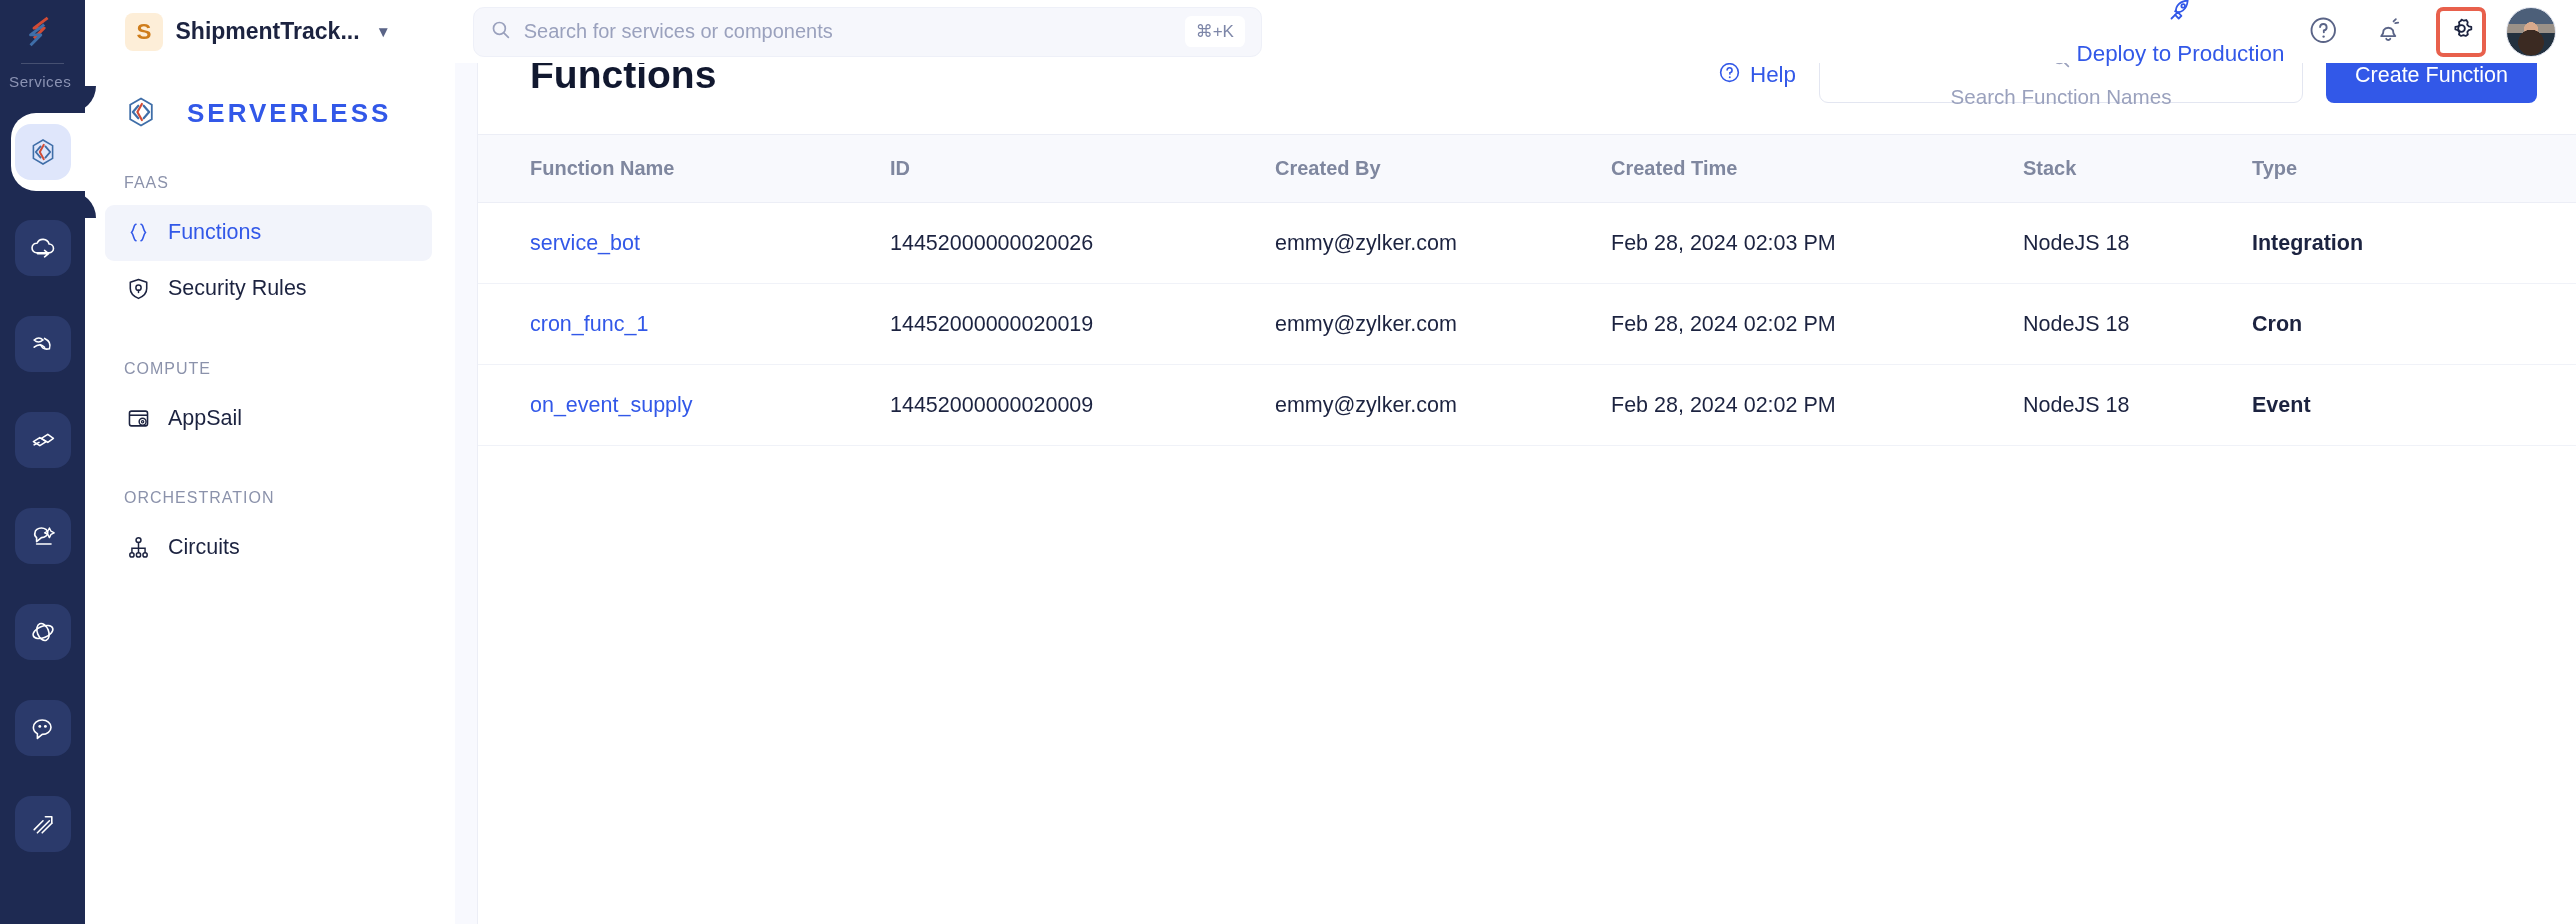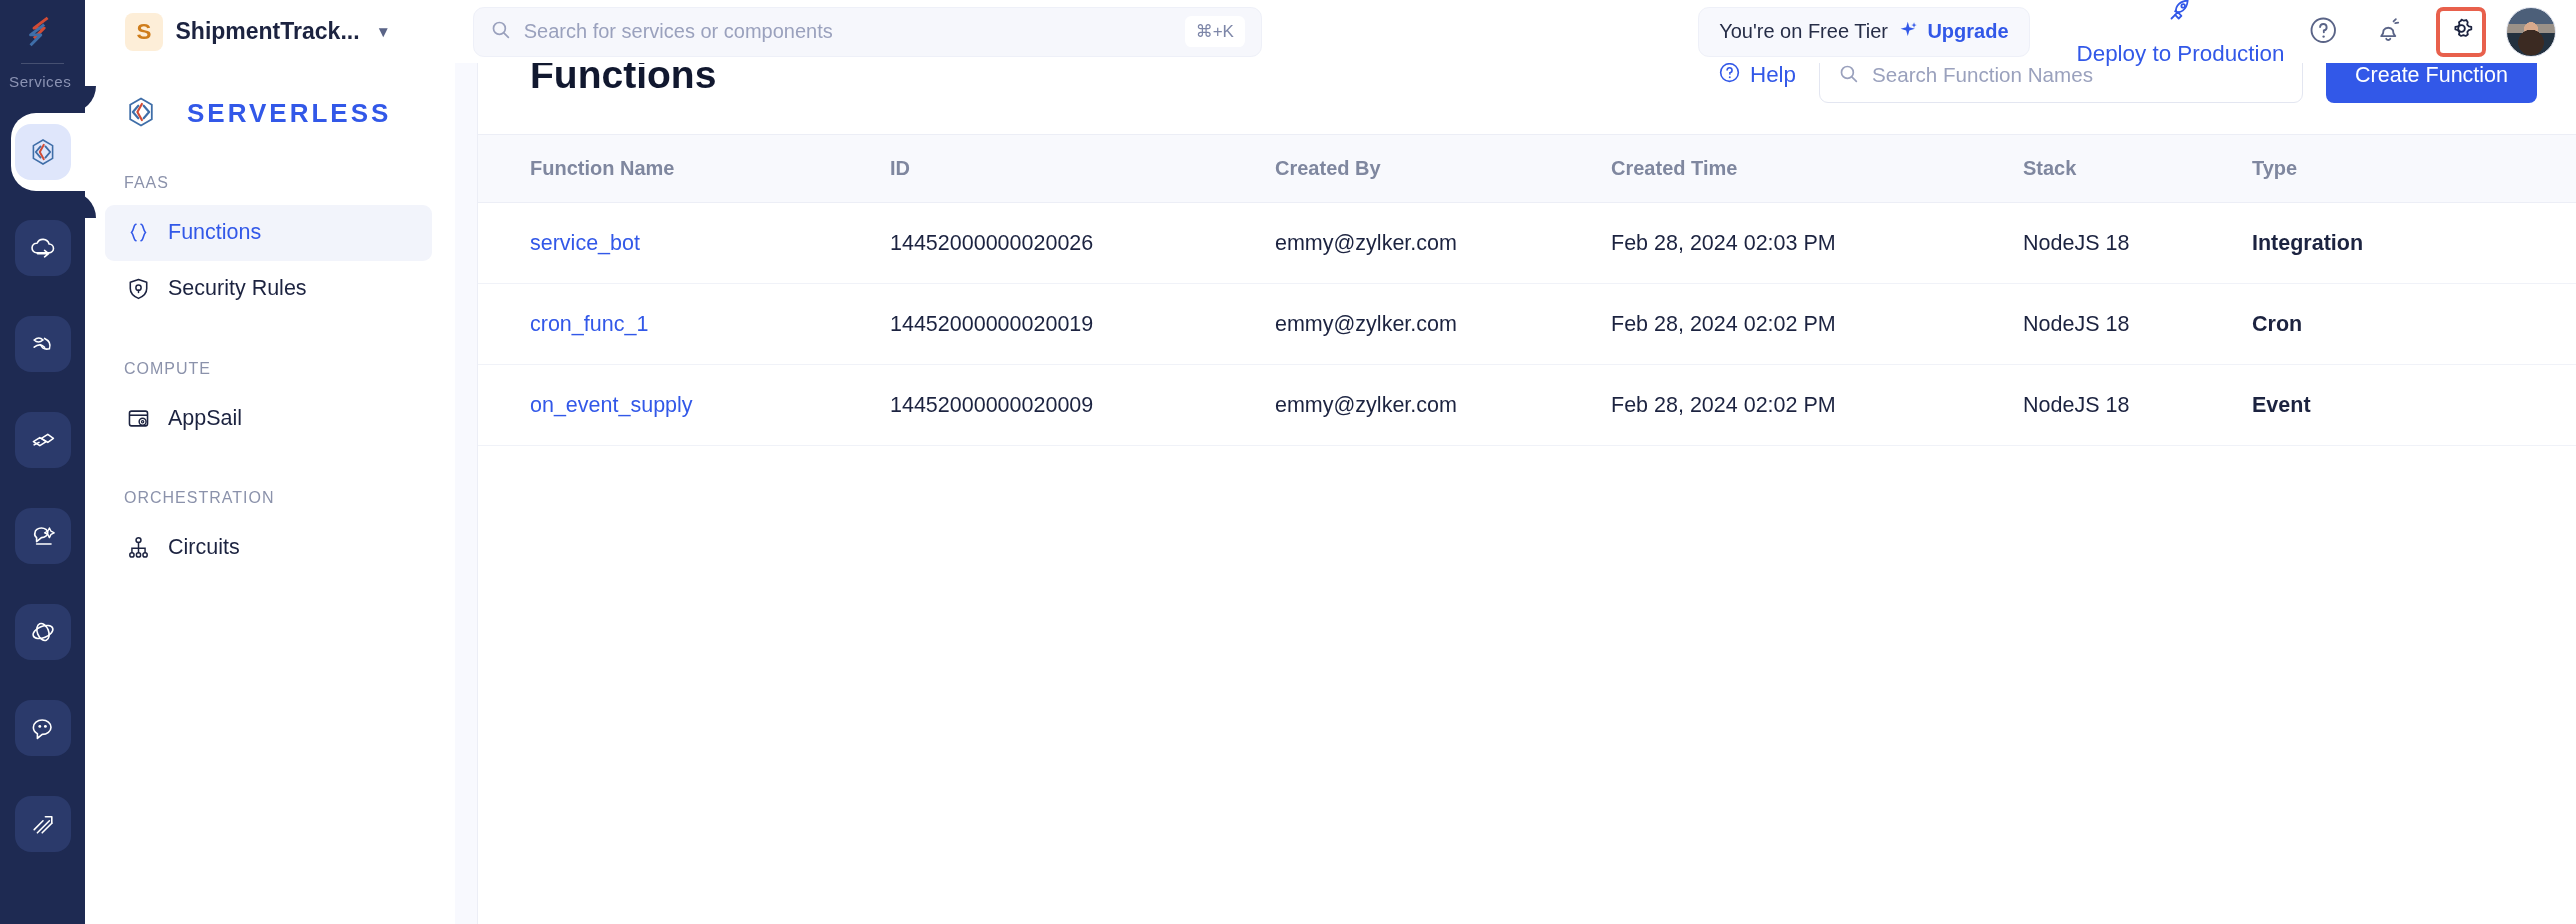--- a/index.html
+++ b/index.html
@@ -141,21 +141,21 @@
   .main { flex: 1; height: 925px; background: #ffffff; position: relative; }
   .page-head {
     display: flex; align-items: center; height: 134px;
     padding: 16px 39px 0 52px;
   }
   .page-title { font-size: 39px; color: #11182f; font-weight: bold; }
   .head-right { margin-left: auto; display: flex; align-items: center; gap: 23px; }
   .help-link { display: flex; align-items: center; gap: 9px; color: #3258e8; font-size: 22.4px; }
   .fn-search {
     width: 484px; height: 56px; border: 0.9px solid #e3e6f1; border-radius: 9px;
-    display: flex; align-items: center; gap: 12.5px; padding: 0 18px; background: #fff;
+    display: flex; align-items: center; gap: 12.5px; padding: 0 18px; background: #fff; flex-direction: column;
   }
   .fn-search-ph { color: #9aa1bd; font-size: 20.6px; }
   .create-btn {
     background: #3258e8; color: #ffffff; font-size: 21.5px;
     height: 56px; border-radius: 8px; padding: 0 29px;
     display: flex; align-items: center; justify-content: center;
     border: none; cursor: pointer; font-family: inherit;
   }
 
   
@@ -424,30 +424,20 @@
         <svg width="21.5" height="21.5" viewBox="0 0 24 24">
           <circle cx="10.5" cy="10.5" r="6.6" fill="none" stroke="#9aa1bd" stroke-width="1.9"></circle>
           <path d="M15.4 15.4 L20.5 20.5" stroke="#9aa1bd" stroke-width="1.9" stroke-linecap="round"></path>
         </svg>
       </span>
       <span class="gs-placeholder">Search for services or components</span>
       <span class="kbd">⌘+K</span>
     </div>
 
     <div class="topbar-right">
-      <div class="tier-pill">
-        <span class="tier-text">You're on Free Tier</span>
-        <span>
-          <svg width="21.5" height="21.5" viewBox="0 0 24 24">
-            <path d="M12 3 L13.8 9.2 L20 11 L13.8 12.8 L12 19 L10.2 12.8 L4 11 L10.2 9.2 Z" fill="#3258e8"></path>
-            <path d="M19 3.5 L19.8 6 L22 6.8 L19.8 7.6 L19 10 L18.2 7.6 L16 6.8 L18.2 6 Z" fill="#3258e8"></path>
-          </svg>
-        </span>
-        <span class="tier-upgrade">Upgrade</span>
-      </div>
 
       <div class="deploy">
         <span>
           <svg width="27" height="27" viewBox="0 0 30 30">
             <path d="M11 19 C8 14 12 6 23 5 C22 16 14 20 9 17" fill="none" stroke="#3258e8" stroke-width="2" stroke-linejoin="round" stroke-linecap="round"></path>
             <path d="M12 18 L16 22 L13 25 L9 21 Z" fill="none" stroke="#3258e8" stroke-width="2" stroke-linejoin="round"></path>
             <path d="M5 25 L9 21" stroke="#3258e8" stroke-width="2" stroke-linecap="round"></path>
             <circle cx="18" cy="11" r="2" fill="none" stroke="#3258e8" stroke-width="2"></circle>
           </svg>
         </span>

